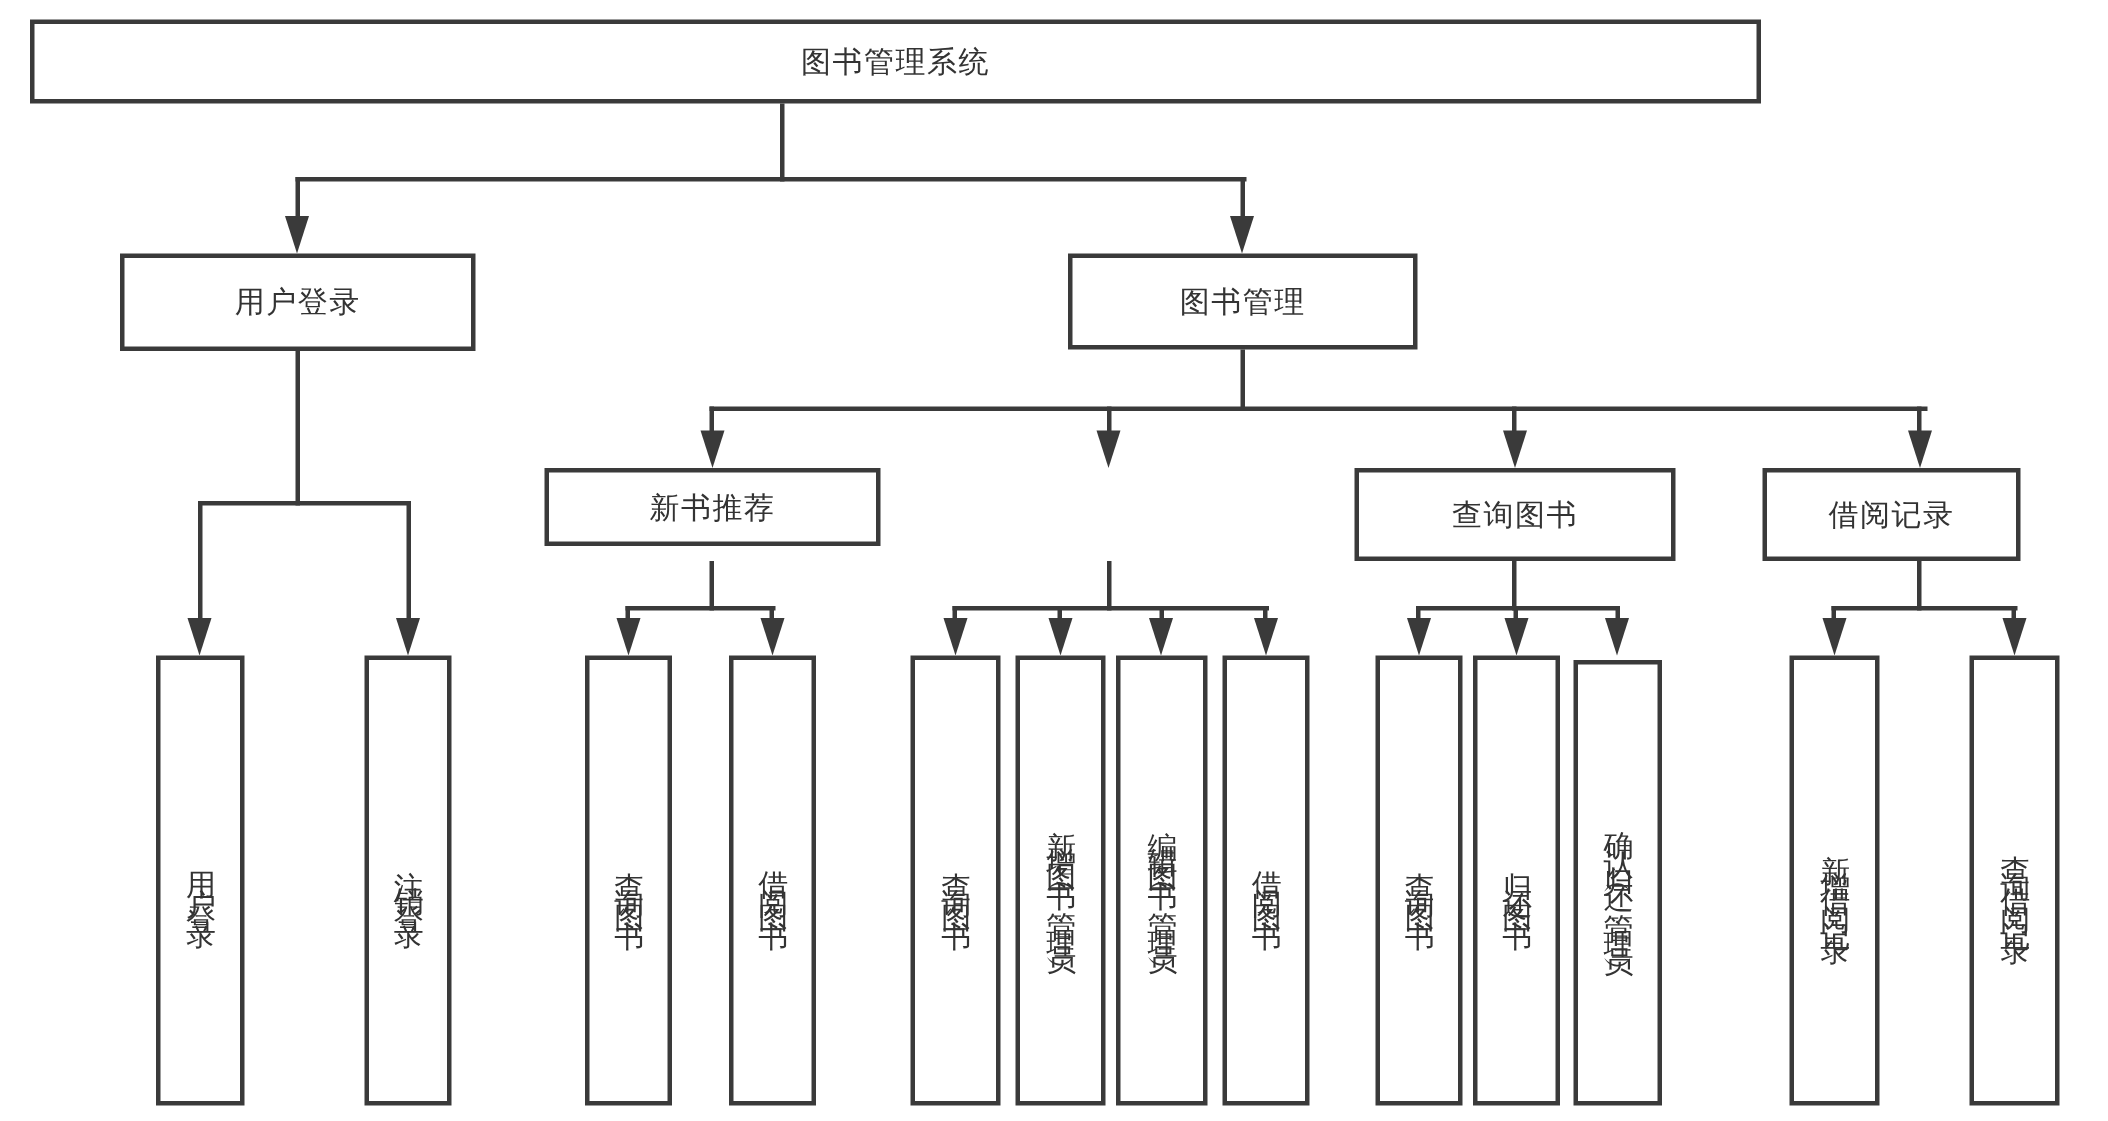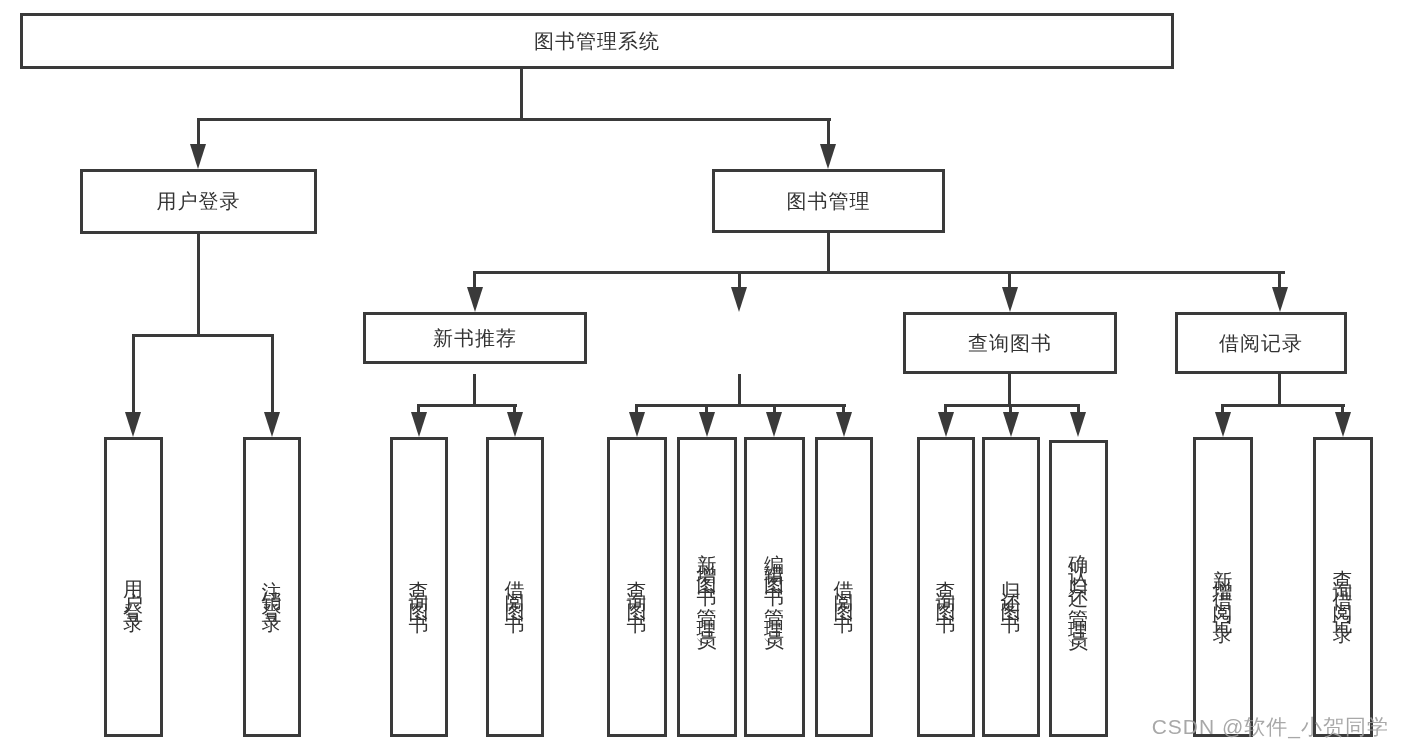--- a/index.html
+++ b/index.html
@@ -182,15 +182,14 @@
     <span class="vtext">确认归还（管理员）</span>
   </div>
 
   <div class="box v" style="left:1193px;top:437px;width:60px;height:300px">
     <span class="vtext">新增借阅记录</span>
   </div>
   <div class="box v" style="left:1313px;top:437px;width:60px;height:300px">
     <span class="vtext">查询借阅记录</span>
   </div>
 
-  <div class="watermark">CSDN @软件_小贺同学</div>
 
 </div>
 
 </body></html>

